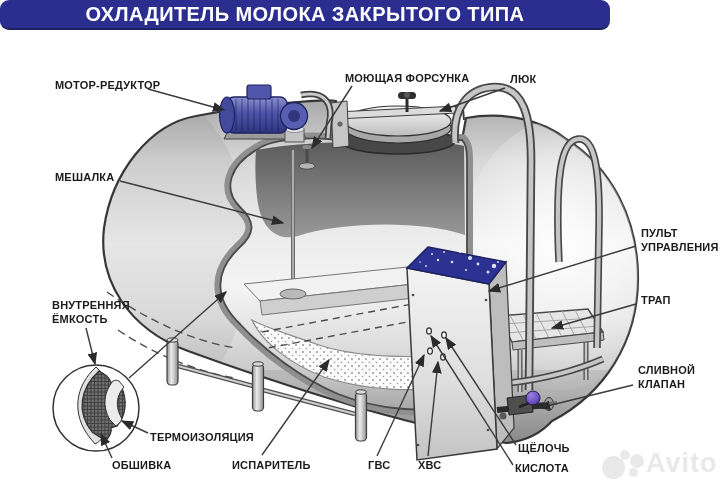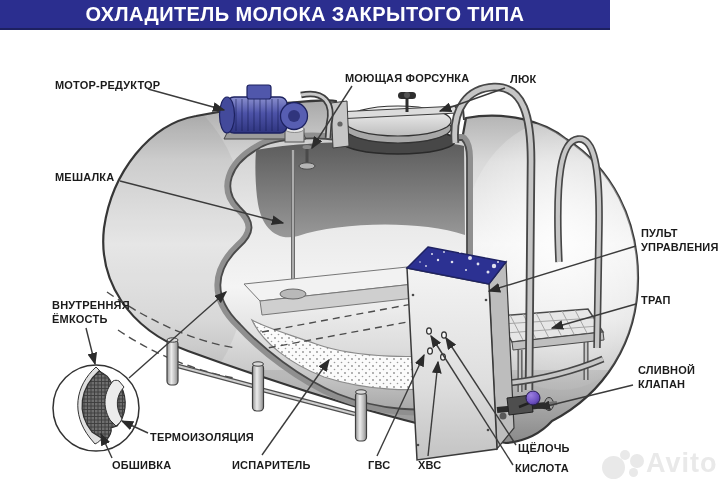--- a/index.html
+++ b/index.html
@@ -1,19 +1,19 @@
 <!DOCTYPE html>
 <html><head>
 <meta charset="utf-8">
 <style>
   html,body{margin:0;padding:0;background:#ffffff;}
   .stage{position:relative;width:720px;height:489px;background:#ffffff;overflow:hidden;
          font-family:"Liberation Sans",sans-serif;}
   .title-bar{position:absolute;left:0;top:0;width:610px;height:28px;background:#2b2e8f;
-             border-bottom:2px solid #1d2060;display:flex;align-items:center;justify-content:center;}
+             border-bottom:2px solid #1d2060;display:flex;align-items:center;justify-content:center;border-radius:9px;}
   .title-bar span{color:#ffffff;font-weight:bold;font-size:20px;letter-spacing:.4px;white-space:nowrap;}
   svg{position:absolute;left:0;top:0;}
   .lbl{font-family:"Liberation Sans",sans-serif;font-size:11px;font-weight:bold;fill:#1b1b1b;letter-spacing:.2px;}
   .ldr{stroke:#3b3b3b;stroke-width:1.4;fill:none;}
   .watermark{position:absolute;left:600px;top:446px;width:120px;height:40px;}
   .wm-c{position:absolute;border-radius:50%;background:#e9e9e9;}
   .wm-text{position:absolute;left:46px;top:2px;font-size:27px;font-weight:bold;color:#e9e9e9;letter-spacing:1px;}
 </style>
 </head>
 <body>

